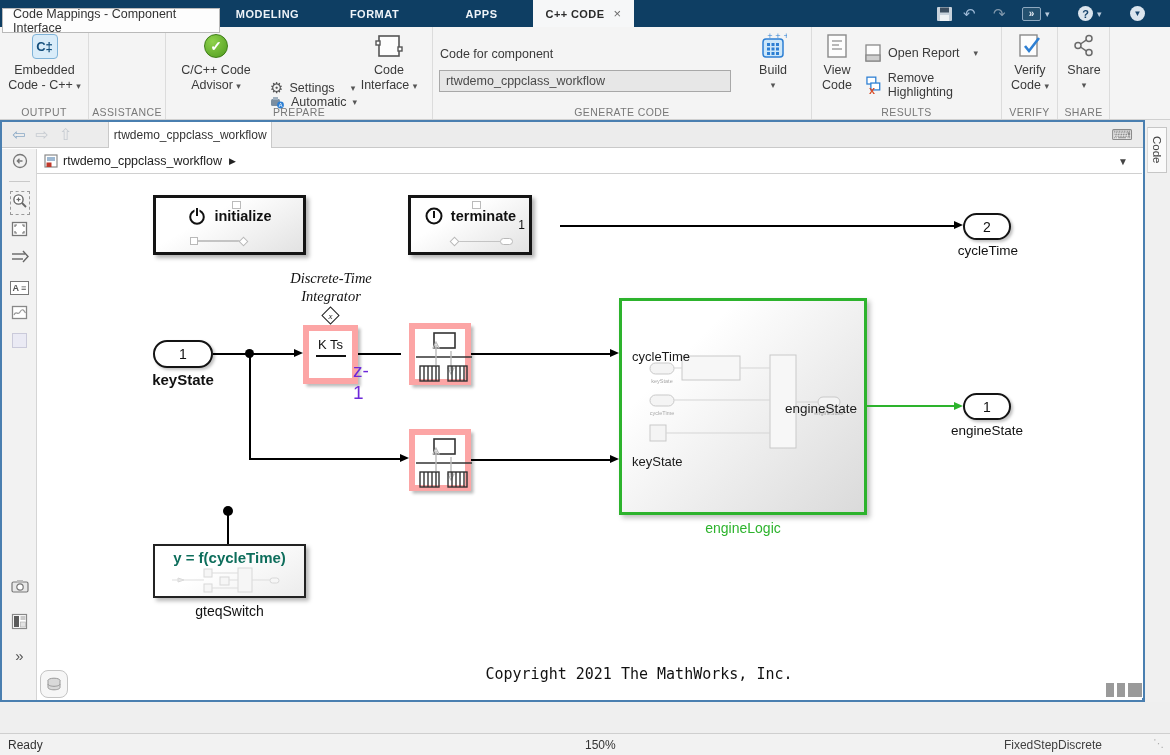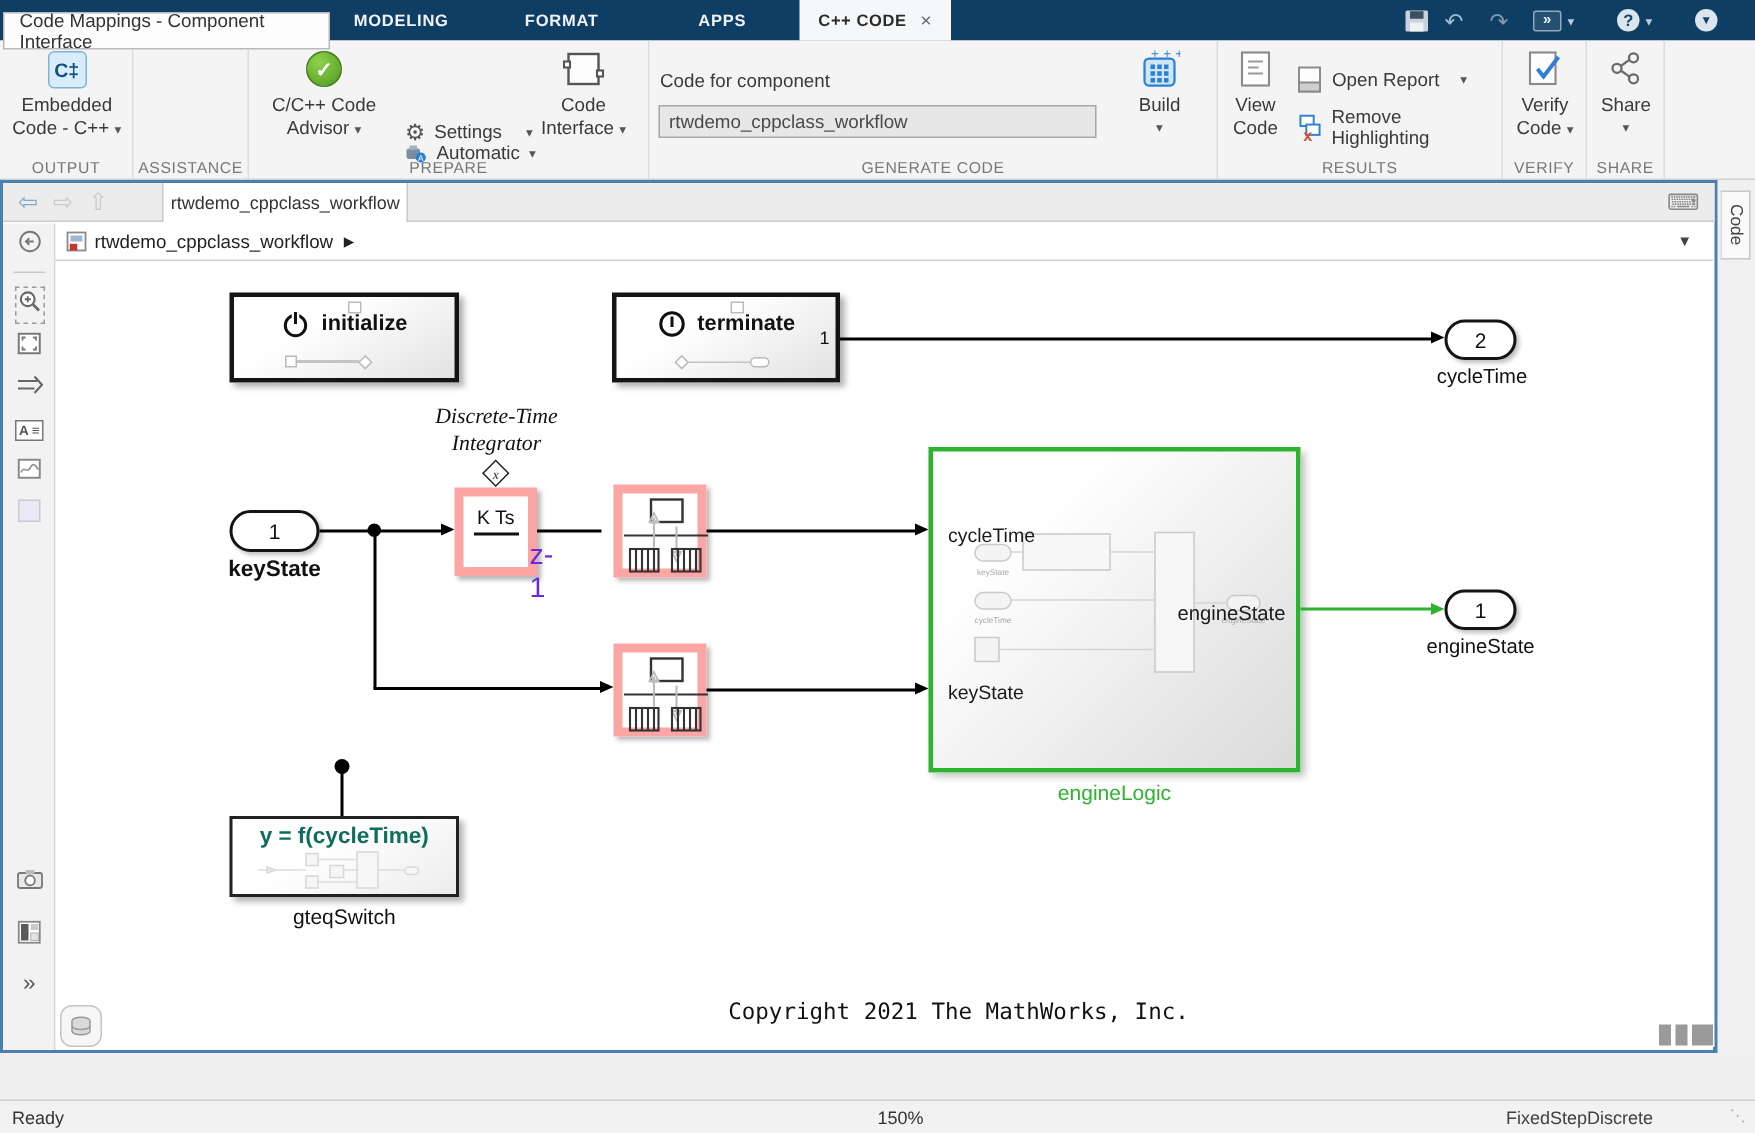--- a/index.html
+++ b/index.html
@@ -354,21 +354,21 @@
               </svg>
               <span>initialize</span>
             </div>
             <div class="mini" style="left:34px;bottom:7px;">
                 <span class="sq"></span>
                 <span class="ln"></span>
                 <span class="dia"></span>
               </div>
           </div>
 
-          <div class="blk" style="left:371px;top:20px;width:152px;height:60px;">
+          <div class="blk" style="left:371px;top:20px;width:124px;height:60px;">
             <div class="top-sq"></div>
             <div class="blk-title">
               <svg width="20" height="20" viewBox="0 0 20 20">
                 <circle cx="10" cy="10" r="7.5" fill="none" stroke="#111" stroke-width="2"></circle>
                 <line x1="10" y1="5" x2="10" y2="12" stroke="#111" stroke-width="2"></line>
               </svg>
               <span>terminate</span>
             </div>
             <span style="position:absolute;right:4px;top:20px;font-size:12px;color:#111;">1</span>
             <div class="mini" style="left:40px;bottom:7px;">

